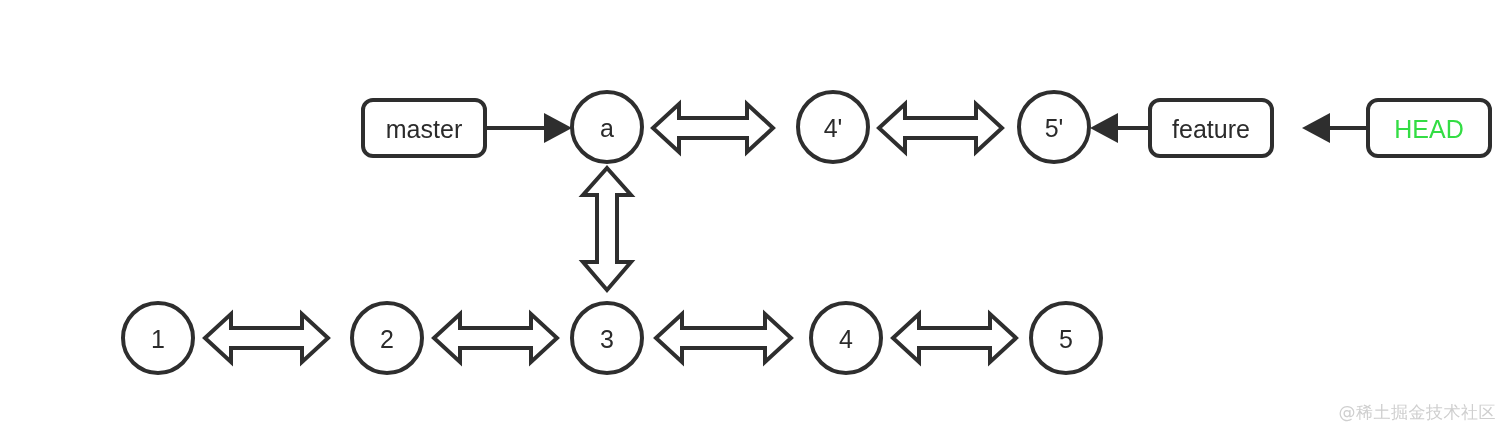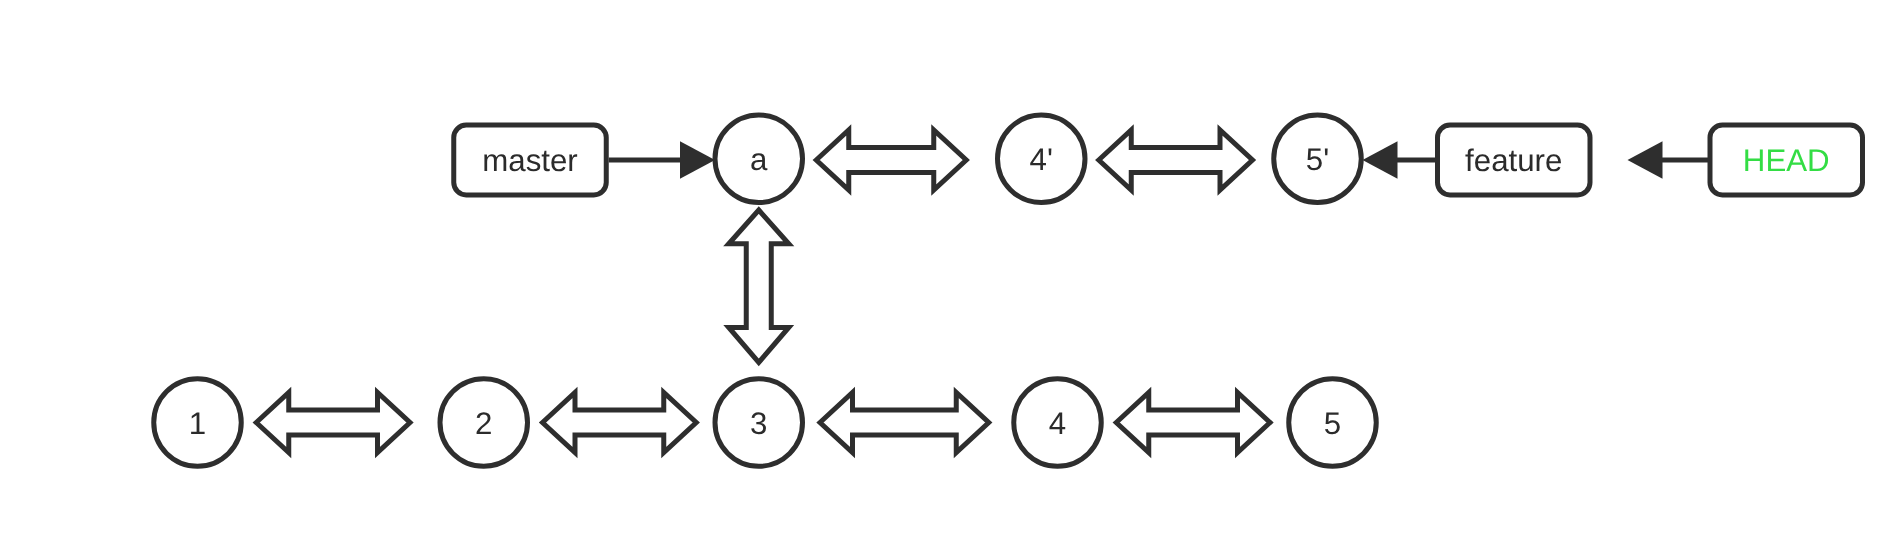--- a/index.html
+++ b/index.html
@@ -174,14 +174,15 @@
       <text class="node-label" x="846" y="339">4</text>
     </g>
 
     <g>
       <circle class="node-circle" cx="1066" cy="338" r="35"></circle>
       <text class="node-label" x="1066" y="339">5</text>
     </g>
 
   </svg>
 
+  <div class="watermark">@稀土掘金技术社区</div>
 
 </div>
 
 </body></html>

